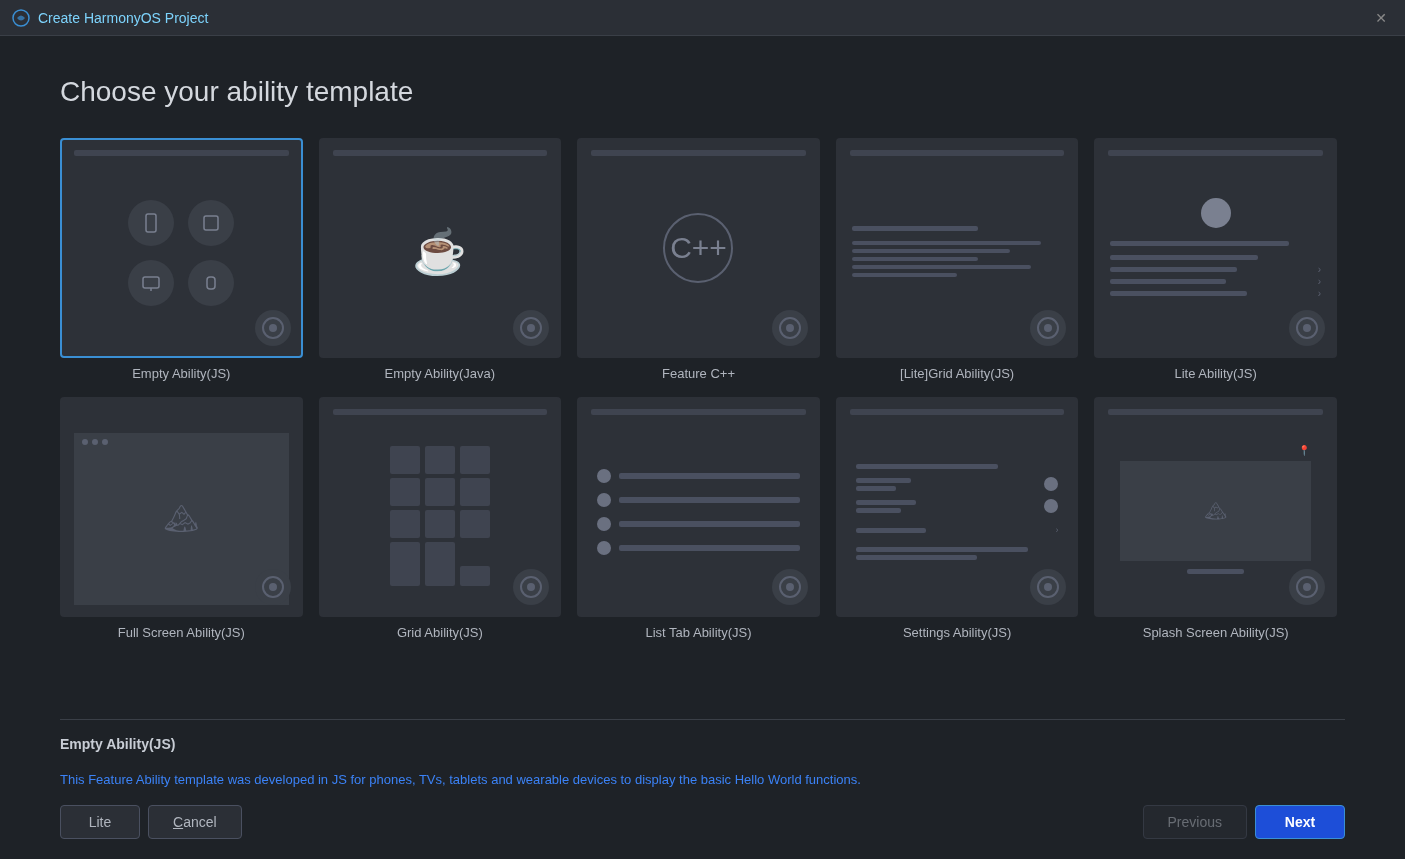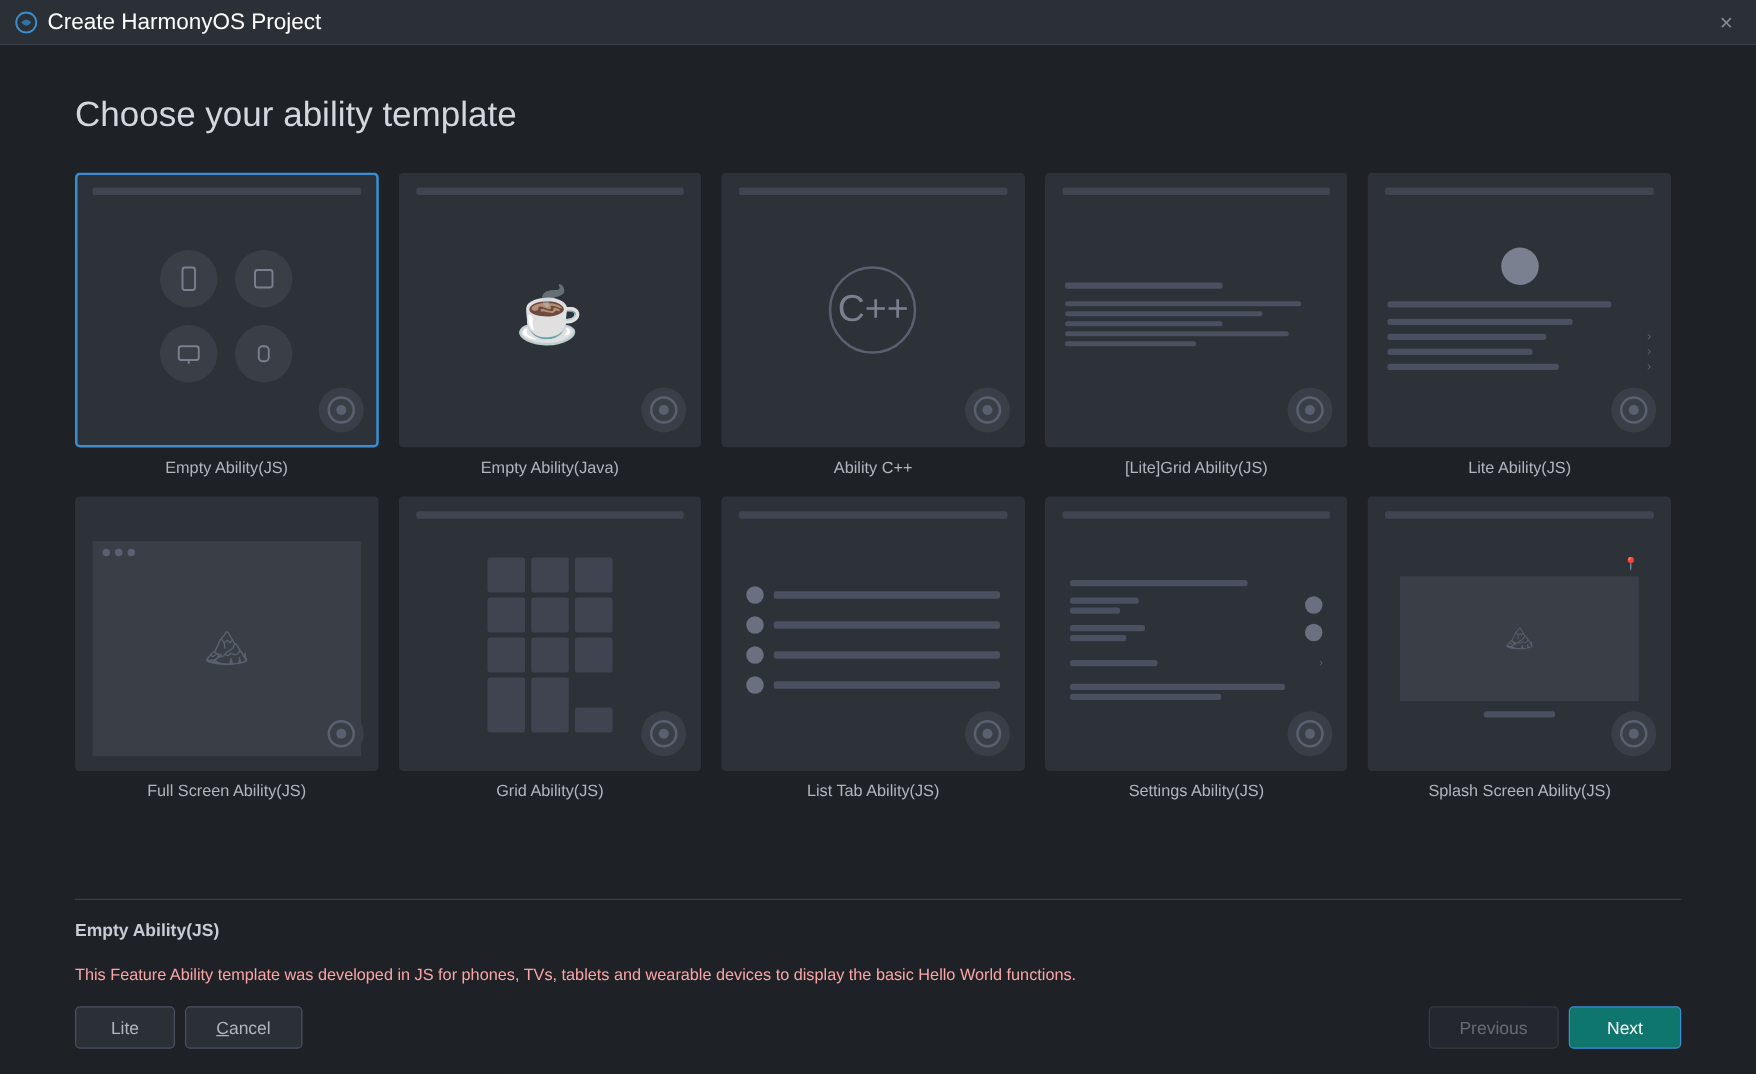--- a/index.html
+++ b/index.html
@@ -26,22 +26,22 @@
     .title-bar-left {
       display: flex;
       align-items: center;
       gap: 8px;
     }
     .title-bar-logo {
       width: 18px;
       height: 18px;
     }
     .title-bar-title {
-      font-size: 18px;
-      color: #ffffff;
+      font-size: 14px;
+      color: #7dd3fc;
     }
     .close-btn {
       width: 24px;
       height: 24px;
       display: flex;
       align-items: center;
       justify-content: center;
       cursor: pointer;
       border-radius: 3px;
       font-size: 14px;
@@ -343,21 +343,21 @@
       margin-bottom: 16px;
     }
     .desc-title {
       font-size: 14px;
       font-weight: 600;
       color: #c8cdd5;
       margin-bottom: 6px;
     }
     .desc-text {
       font-size: 13px;
-      color: #fca5a5;
+      color: #3b82f6;
       line-height: 1.5;
       margin-top: 18px;
     }
 
     
     .bottom-bar {
       display: flex;
       align-items: center;
       justify-content: space-between;
     }
@@ -373,24 +373,24 @@
       padding: 8px 24px;
       border-radius: 4px;
       font-size: 14px;
       cursor: pointer;
       border: 1px solid #4a5060;
       background: #2b2f36;
       color: #b0b5be;
       min-width: 80px;
     }
     .btn-primary {
-      background: #0f766e;
+      background: #1d4ed8;
       color: #fff;
       border-color: #3a8fd4;
-      font-weight: 400;
+      font-weight: 700;
       min-width: 90px;
     }
     .btn-disabled {
       opacity: 0.5;
       cursor: not-allowed;
     }
 
     
     .lite-inner {
       display: flex;
@@ -479,21 +479,21 @@
       </div>
 
       <div class="template-card">
         <div class="card-img">
           <div class="card-topbar"></div>
           <div class="cpp-text">C++</div>
           <div class="card-group-badge">
             <div class="group-icon"></div>
           </div>
         </div>
-        <span class="card-label">Ability C++</span>
+        <span class="card-label">Feature C++</span>
       </div>
 
       <div class="template-card">
         <div class="card-img">
           <div class="card-topbar"></div>
           <div class="lite-inner">
             <div class="lite-topbar"></div>
             <div class="lite-line" style="width:90%"></div>
             <div class="lite-line" style="width:75%"></div>
             <div class="lite-line" style="width:60%"></div>

